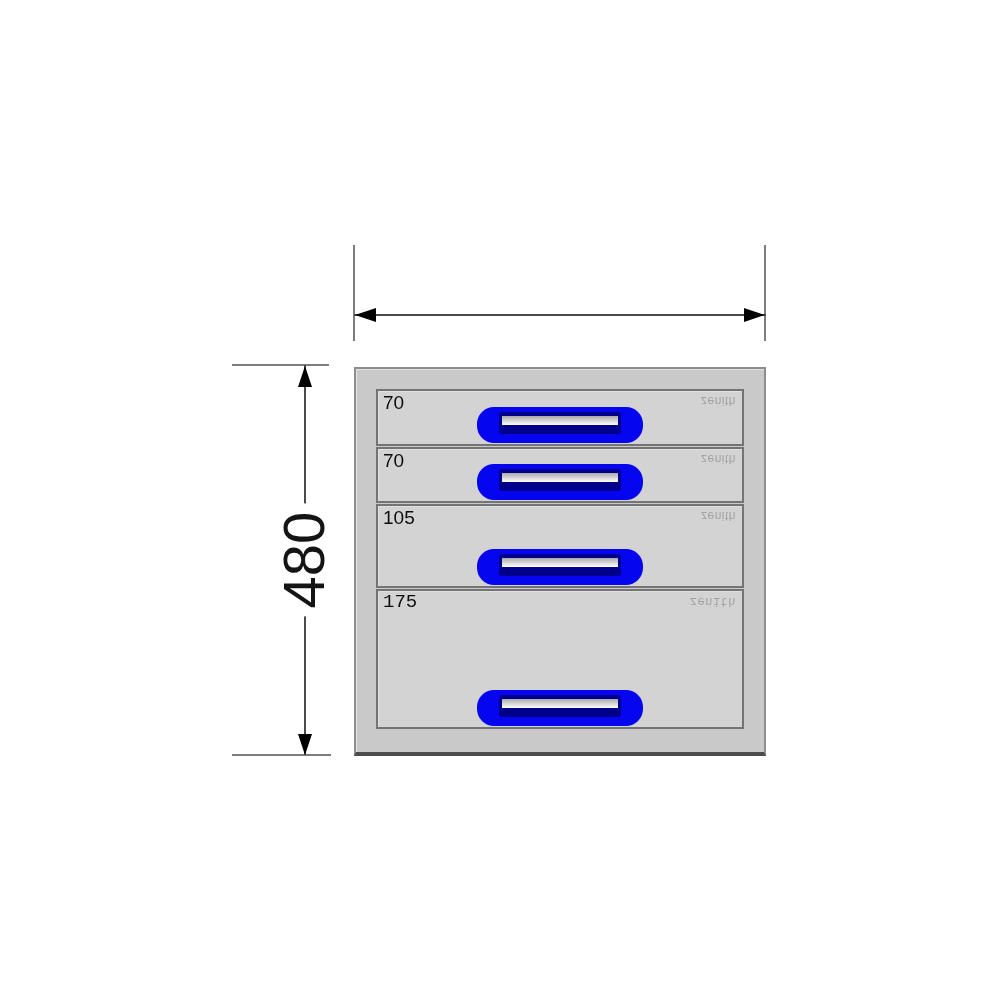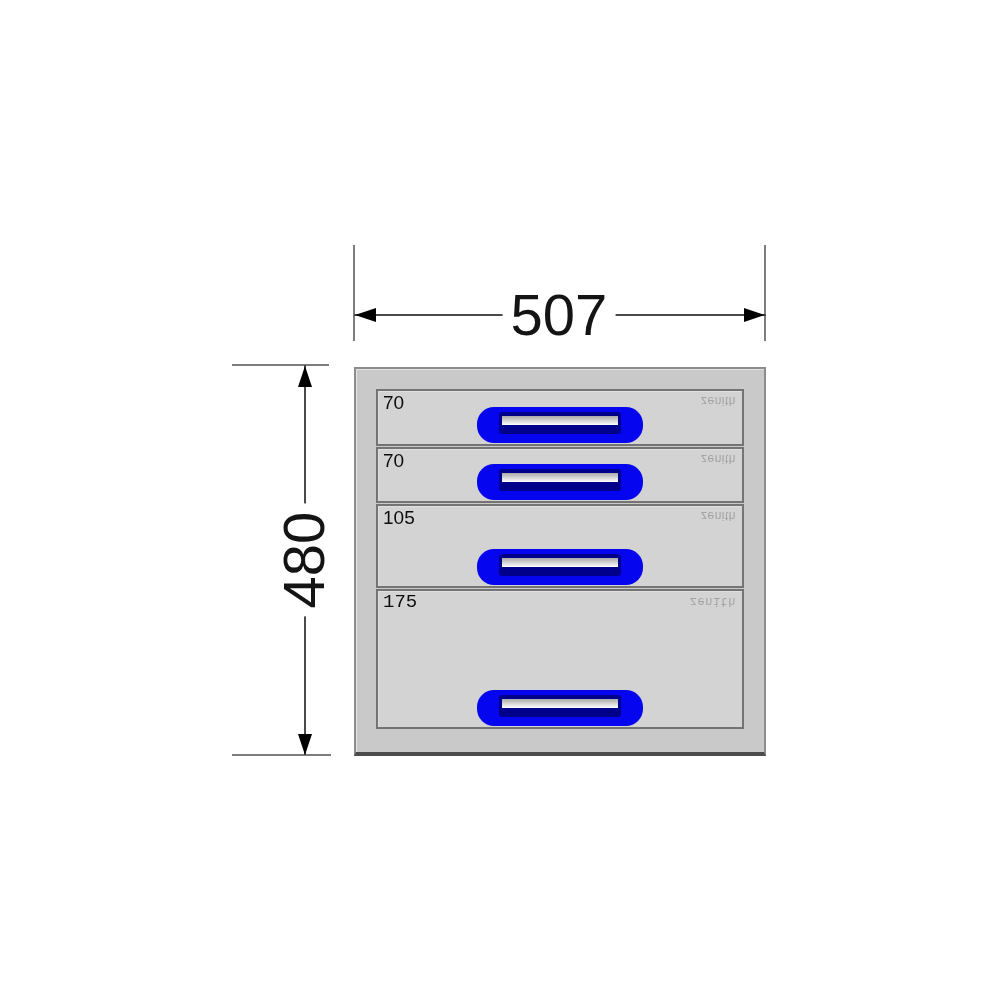--- a/index.html
+++ b/index.html
@@ -82,21 +82,20 @@
   }
 </style>
 </head>
 <body>
 
 <div class="canvas">
 
   <div class="ext-line" id="ext-width-left"></div>
   <div class="ext-line" id="ext-width-right"></div>
   <div class="dim-line" id="dim-line-width"></div>
-  <div class="dim-label" id="dim-label-width">507</div>
   <div class="arrow arrow-left" id="arrow-width-left"></div>
   <div class="arrow arrow-right" id="arrow-width-right"></div>
 
   <div class="ext-line" id="ext-height-top"></div>
   <div class="ext-line" id="ext-height-bottom"></div>
   <div class="dim-line" id="dim-line-height"></div>
   <div class="dim-label" id="dim-label-height">480</div>
   <div class="arrow arrow-up" id="arrow-height-up"></div>
   <div class="arrow arrow-down" id="arrow-height-down"></div>
 

